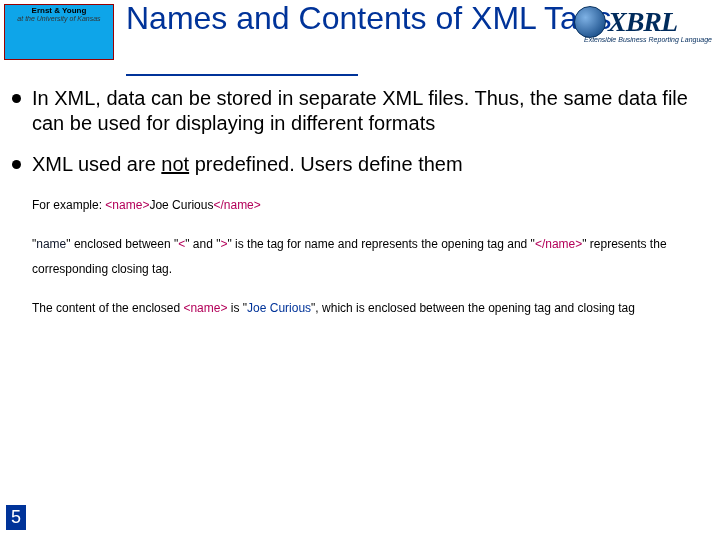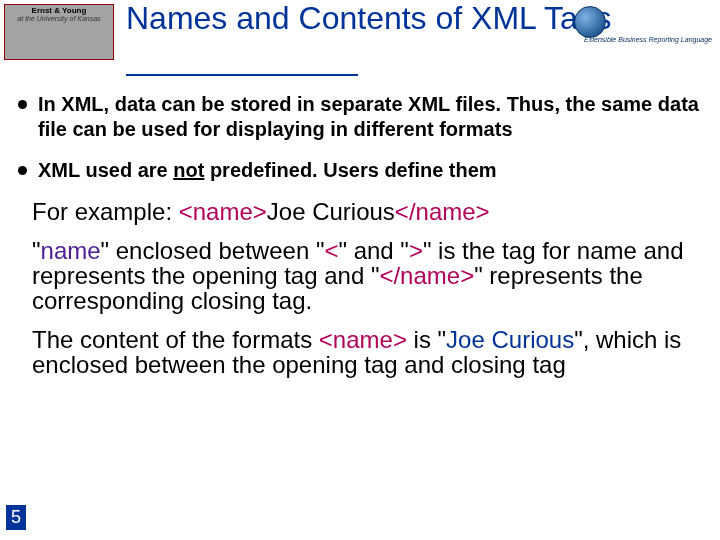--- a/index.html
+++ b/index.html
@@ -13,21 +13,21 @@
   }
   .header{
     position:relative;
     height:78px;
   }
   .carat-logo{
     position:absolute;
     left:4px;top:4px;
     width:108px;height:54px;
     border:1px solid #9a0000;
-    background:#a3a3a3;
+    background:#0ea5e9;
     font-size:8px;
     line-height:1;
     text-align:center;
     color:#000;
   }
   .carat-logo .ey{
     display:block;margin-top:2px;color:#000;font-weight:bold;
   }
   .carat-logo .carat{
     display:block;
@@ -89,46 +89,46 @@
     text-align:right;
     margin-top:-2px;
     padding-right:2px;
   }
   .body-area{
     position:absolute;
     left:8px;right:8px;top:86px;
   }
   ul.bullets{
     list-style:none;
-    margin:6px;padding:0;font-weight:bold;
+    margin:0;padding:0;
   }
   ul.bullets > li{
     position:relative;
     padding-left:24px;
     font-size:20px;
     line-height:25px;
     margin-bottom:16px;
   }
   ul.bullets > li::before{
     content:"";
     position:absolute;
     left:4px;top:8px;
     width:9px;height:9px;
     background:#000;
     border-radius:50%;
   }
   .para{
-    font-size:24px;
+    font-size:12px;
     line-height:25px;
     padding-left:24px;
     margin-bottom:14px;
   }
   .underline{text-decoration:underline;text-align:center;}
   .tagcolor{color:#b30059;}
-  .olive{color:#4c1d95;}
+  .olive{color:#0f172a;}
   .joe{color:#003399;}
   .pagenum{
     position:absolute;
     left:6px;bottom:10px;
     width:18px;
     text-align:center;
     font-size:18px;
     color:#fff;
     background:#003399;
     padding:2px 1px;
@@ -139,21 +139,21 @@
 <body>
 
 <div class="header">
   <div class="carat-logo">
     <span class="ey">Ernst &amp; Young</span>
     <span class="sub">at the University of Kansas</span>
   </div>
   <div class="title">Names and Contents of XML Tags</div>
   <div class="title-underline"></div>
   <div class="xbrl-logo">
-    <span class="xbrl-globe"></span>
+    <span class="xbrl-globe"></span><span class="xbrl-text">XBRL</span>
     <span class="xbrl-sub">Extensible Business Reporting Language</span>
   </div>
 </div>
 
 <div class="body-area">
   <ul class="bullets">
     <li>
       <span>In XML, data can be stored in separate XML files. Thus, the same data file can be used for displaying in different formats</span>
     </li>
     <li>
@@ -163,17 +163,17 @@
 
   <div class="para">
     <span>For example:  </span><span class="tagcolor">&lt;name&gt;</span><span>Joe Curious</span><span class="tagcolor">&lt;/name&gt;</span>
   </div>
 
   <div class="para">
     <span>"</span><span class="olive">name</span><span>" enclosed between "</span><span class="tagcolor">&lt;</span><span>" and "</span><span class="tagcolor">&gt;</span><span>" is the tag for name and represents the opening tag and "</span><span class="tagcolor">&lt;/name&gt;</span><span>" represents the corresponding closing tag.</span>
   </div>
 
   <div class="para">
-    <span>The content of the formats </span><span class="tagcolor">&lt;name&gt;</span><span> is "</span><span class="joe">Joe Curious</span><span>", which is enclosed between the opening tag and closing tag</span>
+    <span>The content of the enclosed </span><span class="tagcolor">&lt;name&gt;</span><span> is "</span><span class="joe">Joe Curious</span><span>", which is enclosed between the opening tag and closing tag</span>
   </div>
 </div>
 
 <div class="pagenum">5</div>
 
 </body></html>

